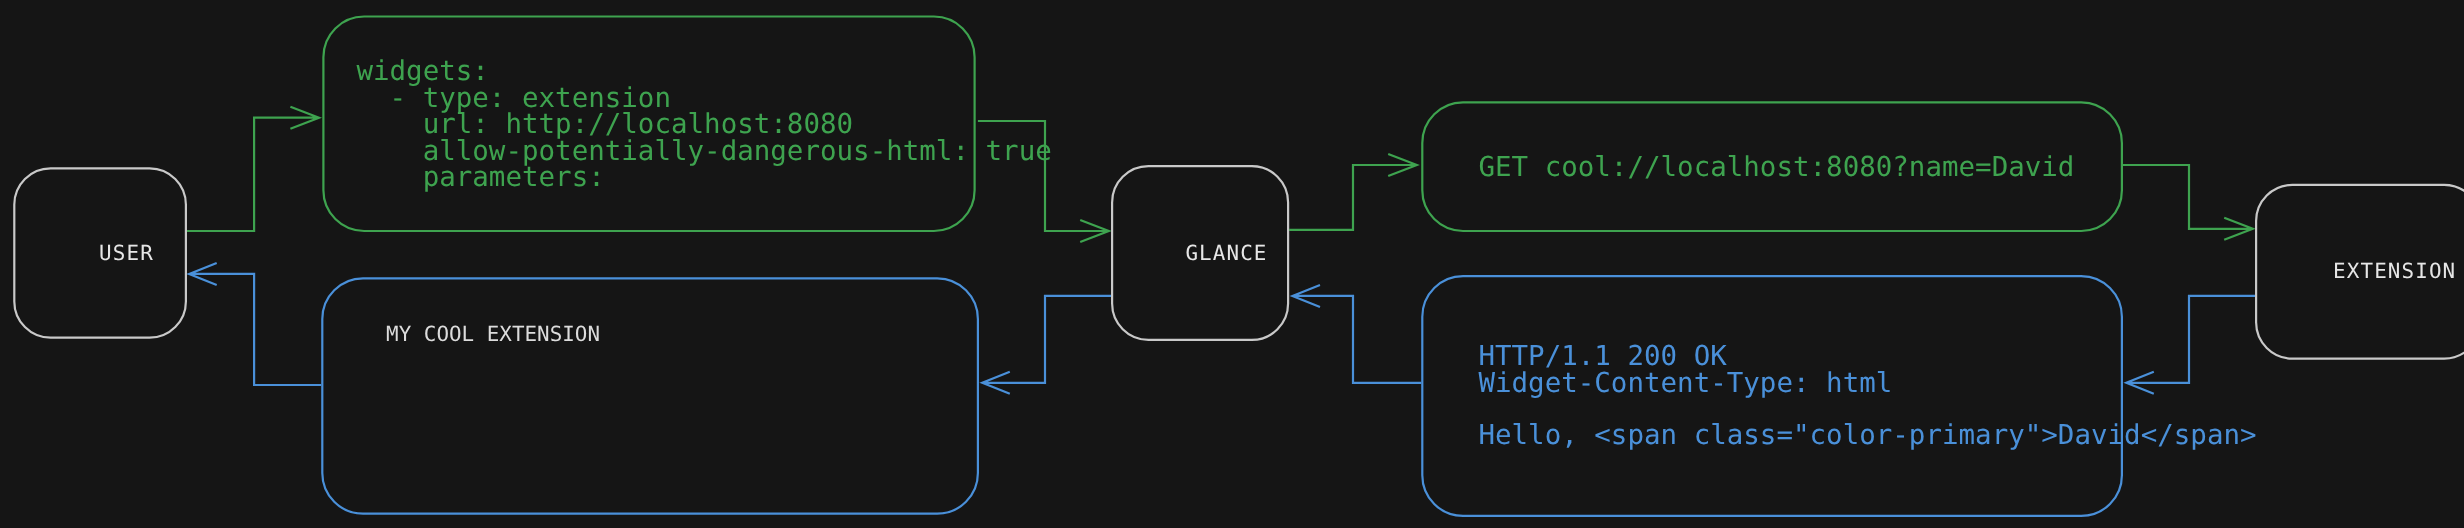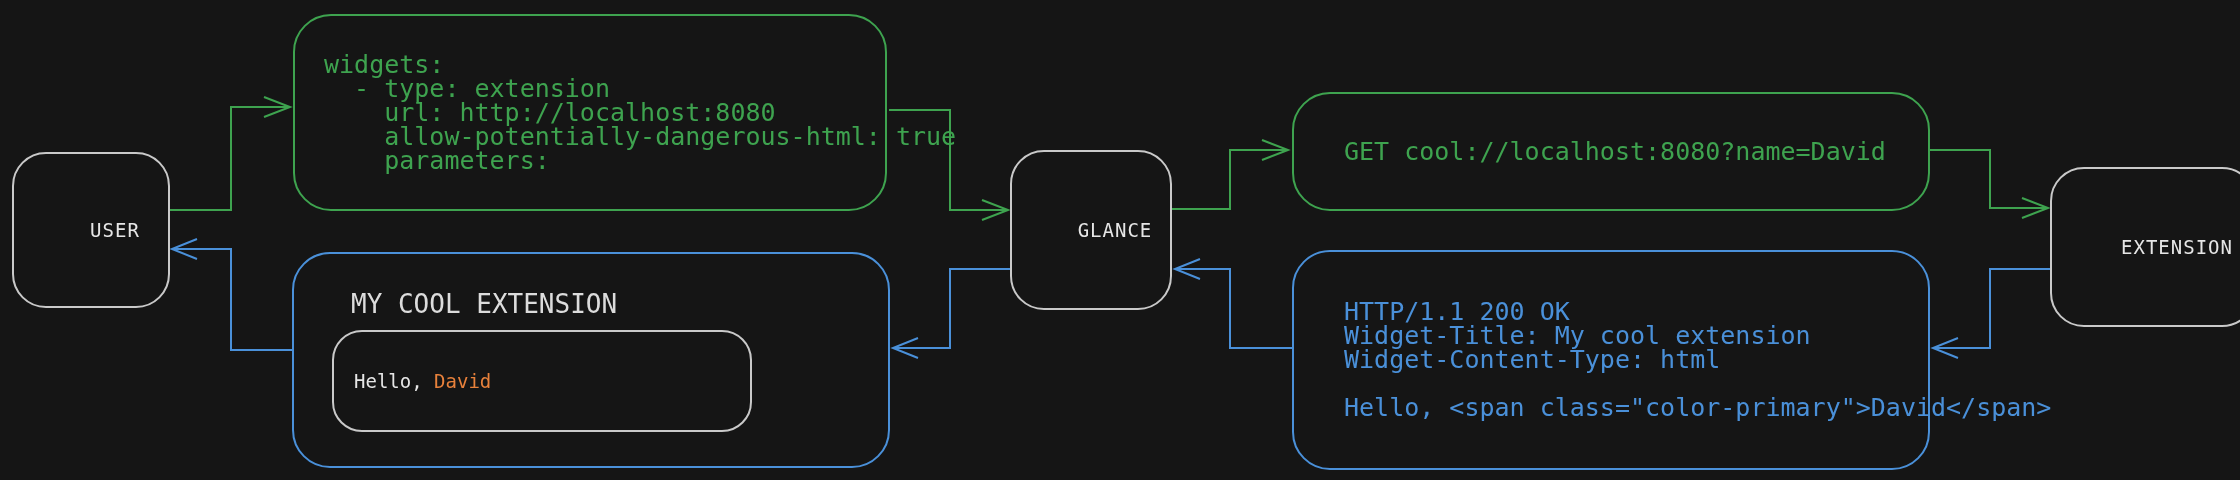--- a/index.html
+++ b/index.html
@@ -54,21 +54,21 @@
   }
   
   .box-widget{
     position:absolute;
     left:292px;top:252px;width:598px;height:216px;
     border:2px solid var(--blue);border-radius:38px;
     background:var(--bg);
   }
   .widget-title{
     position:absolute;left:57px;top:38px;
-    color:var(--muted-text);font-size:26px;line-height:24px;white-space:pre;
+    color:var(--muted-text);font-size:19px;line-height:24px;white-space:pre;
   }
   .widget-inner{
     position:absolute;left:38px;top:76px;width:420px;height:102px;
     border:2px solid var(--node-border);border-radius:30px;
     display:flex;align-items:center;
     padding-left:20px;
     font-size:19px;white-space:pre;
     color:var(--node-text);
   }
   .hello-name{color:var(--orange);}
@@ -112,26 +112,22 @@
     <div class="code-line">    allow-potentially-dangerous-html: true</div>
     <div class="code-line">    parameters:</div>
   </div>
 
   <div class="msgbox green box-request">
     <div class="code-line">GET cool://localhost:8080?name=David</div>
   </div>
 
   <div class="msgbox blue box-response">
     <div class="code-line">HTTP/1.1 200 OK</div>
-    <div class="code-line">Widget-Title: My cool extension</div>
     <div class="code-line">Widget-Content-Type: html</div>
     <div class="code-line"></div>
     <div class="code-line">Hello, &lt;span class="color-primary"&gt;David&lt;/span&gt;</div>
   </div>
 
   <div class="box-widget">
     <div class="widget-title">MY COOL EXTENSION</div>
-    <div class="widget-inner">
-      <span>Hello, </span><span class="hello-name">David</span>
-    </div>
   </div>
 
 </div>
 
 </body></html>

